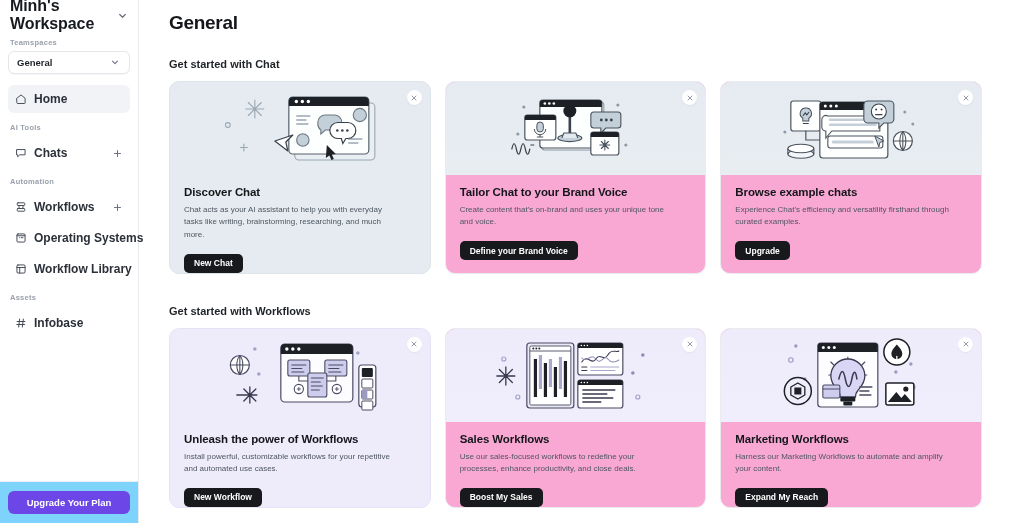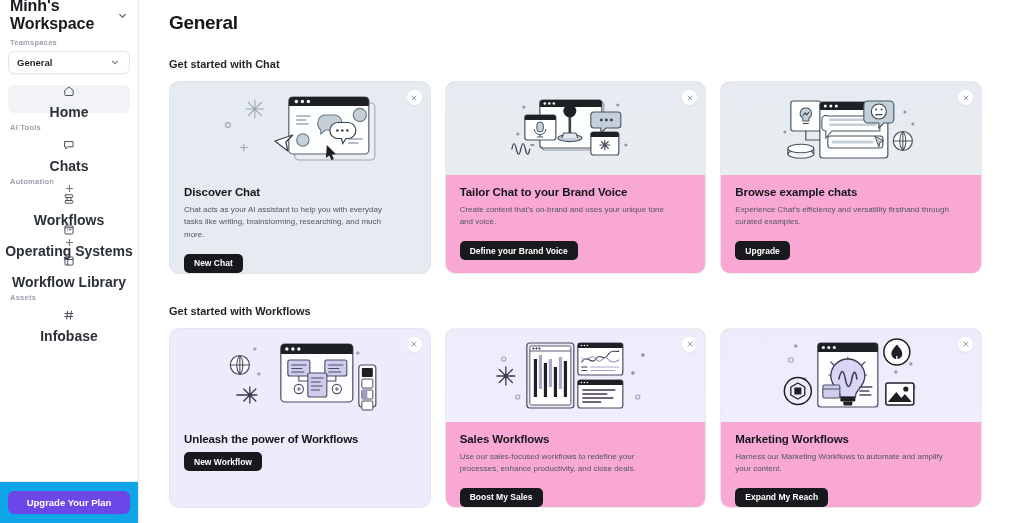--- a/index.html
+++ b/index.html
@@ -47,36 +47,36 @@
     font-size: 9.5px; font-weight: 600; color: #1f2328;
     cursor: pointer;
     box-shadow: 0 1px 1px rgba(16,24,40,0.03);
   }
 
   .nav-item {
     margin: 3px 8px 0 8px; height: 28px;
     border-radius: 6px;
     display: flex; align-items: center;
     padding: 0 7px;
-    font-size: 14px; color: #2b3039; font-weight: 600;
-    cursor: pointer; gap: 7px; flex-direction: column;
+    font-size: 12px; color: #2b3039; font-weight: 600;
+    cursor: pointer; gap: 7px;
   }
   .nav-item.active { background: #f1f3f7; }
   .nav-item .ico { width: 12px; height: 12px; flex: 0 0 12px; color: #454c56; display:block; }
   .nav-item .ico svg { display:block; }
   .nav-item .lbl { flex: 1 1 auto; white-space: nowrap; font-weight: 600; }
   .nav-item .plus { width: 11px; height: 11px; color: #6b7280; flex: 0 0 11px; }
 
   .home-wrap { margin-top: 8px; }
 
   .sidebar-bottom {
     position: absolute; left: 0; right: 0; bottom: 0;
     border-top: 1px solid #eceef1;
     padding: 9px 8px 9px 8px;
-    background: #0ea5e9;
+    background: #7dd3fc;
   }
   .upgrade-btn {
     width: 100%; height: 23px; border-radius: 6px;
     background: #6d46e8; color: #fff;
     font-size: 9.5px; font-weight: 700;
     display: flex; align-items: center; justify-content: center;
     border: none; cursor: pointer;
     font-family: inherit;
   }
 
@@ -434,20 +434,21 @@
             </svg>
           </div>
           <button class="close-btn">
             <svg viewBox="0 0 12 12" width="8" height="8" stroke="currentColor" stroke-width="1.4" stroke-linecap="round">
                 <path d="M3 3l6 6M9 3l-6 6"></path>
               </svg>
           </button>
         </div>
         <div class="card-body">
           <div class="card-title">Unleash the power of Workflows</div>
+          <div class="card-desc">Install powerful, customizable workflows for your repetitive and automated use cases.</div>
           <button class="card-btn">New Workflow</button>
         </div>
       </div>
 
       <div class="card">
         <div class="hero wf">
           <div class="illus">
             <svg viewBox="0 0 236 93" fill="none">
               <g fill="none" stroke="#a3a2c8" stroke-width="1.2">
                   <circle cx="46" cy="30" r="2"></circle>

